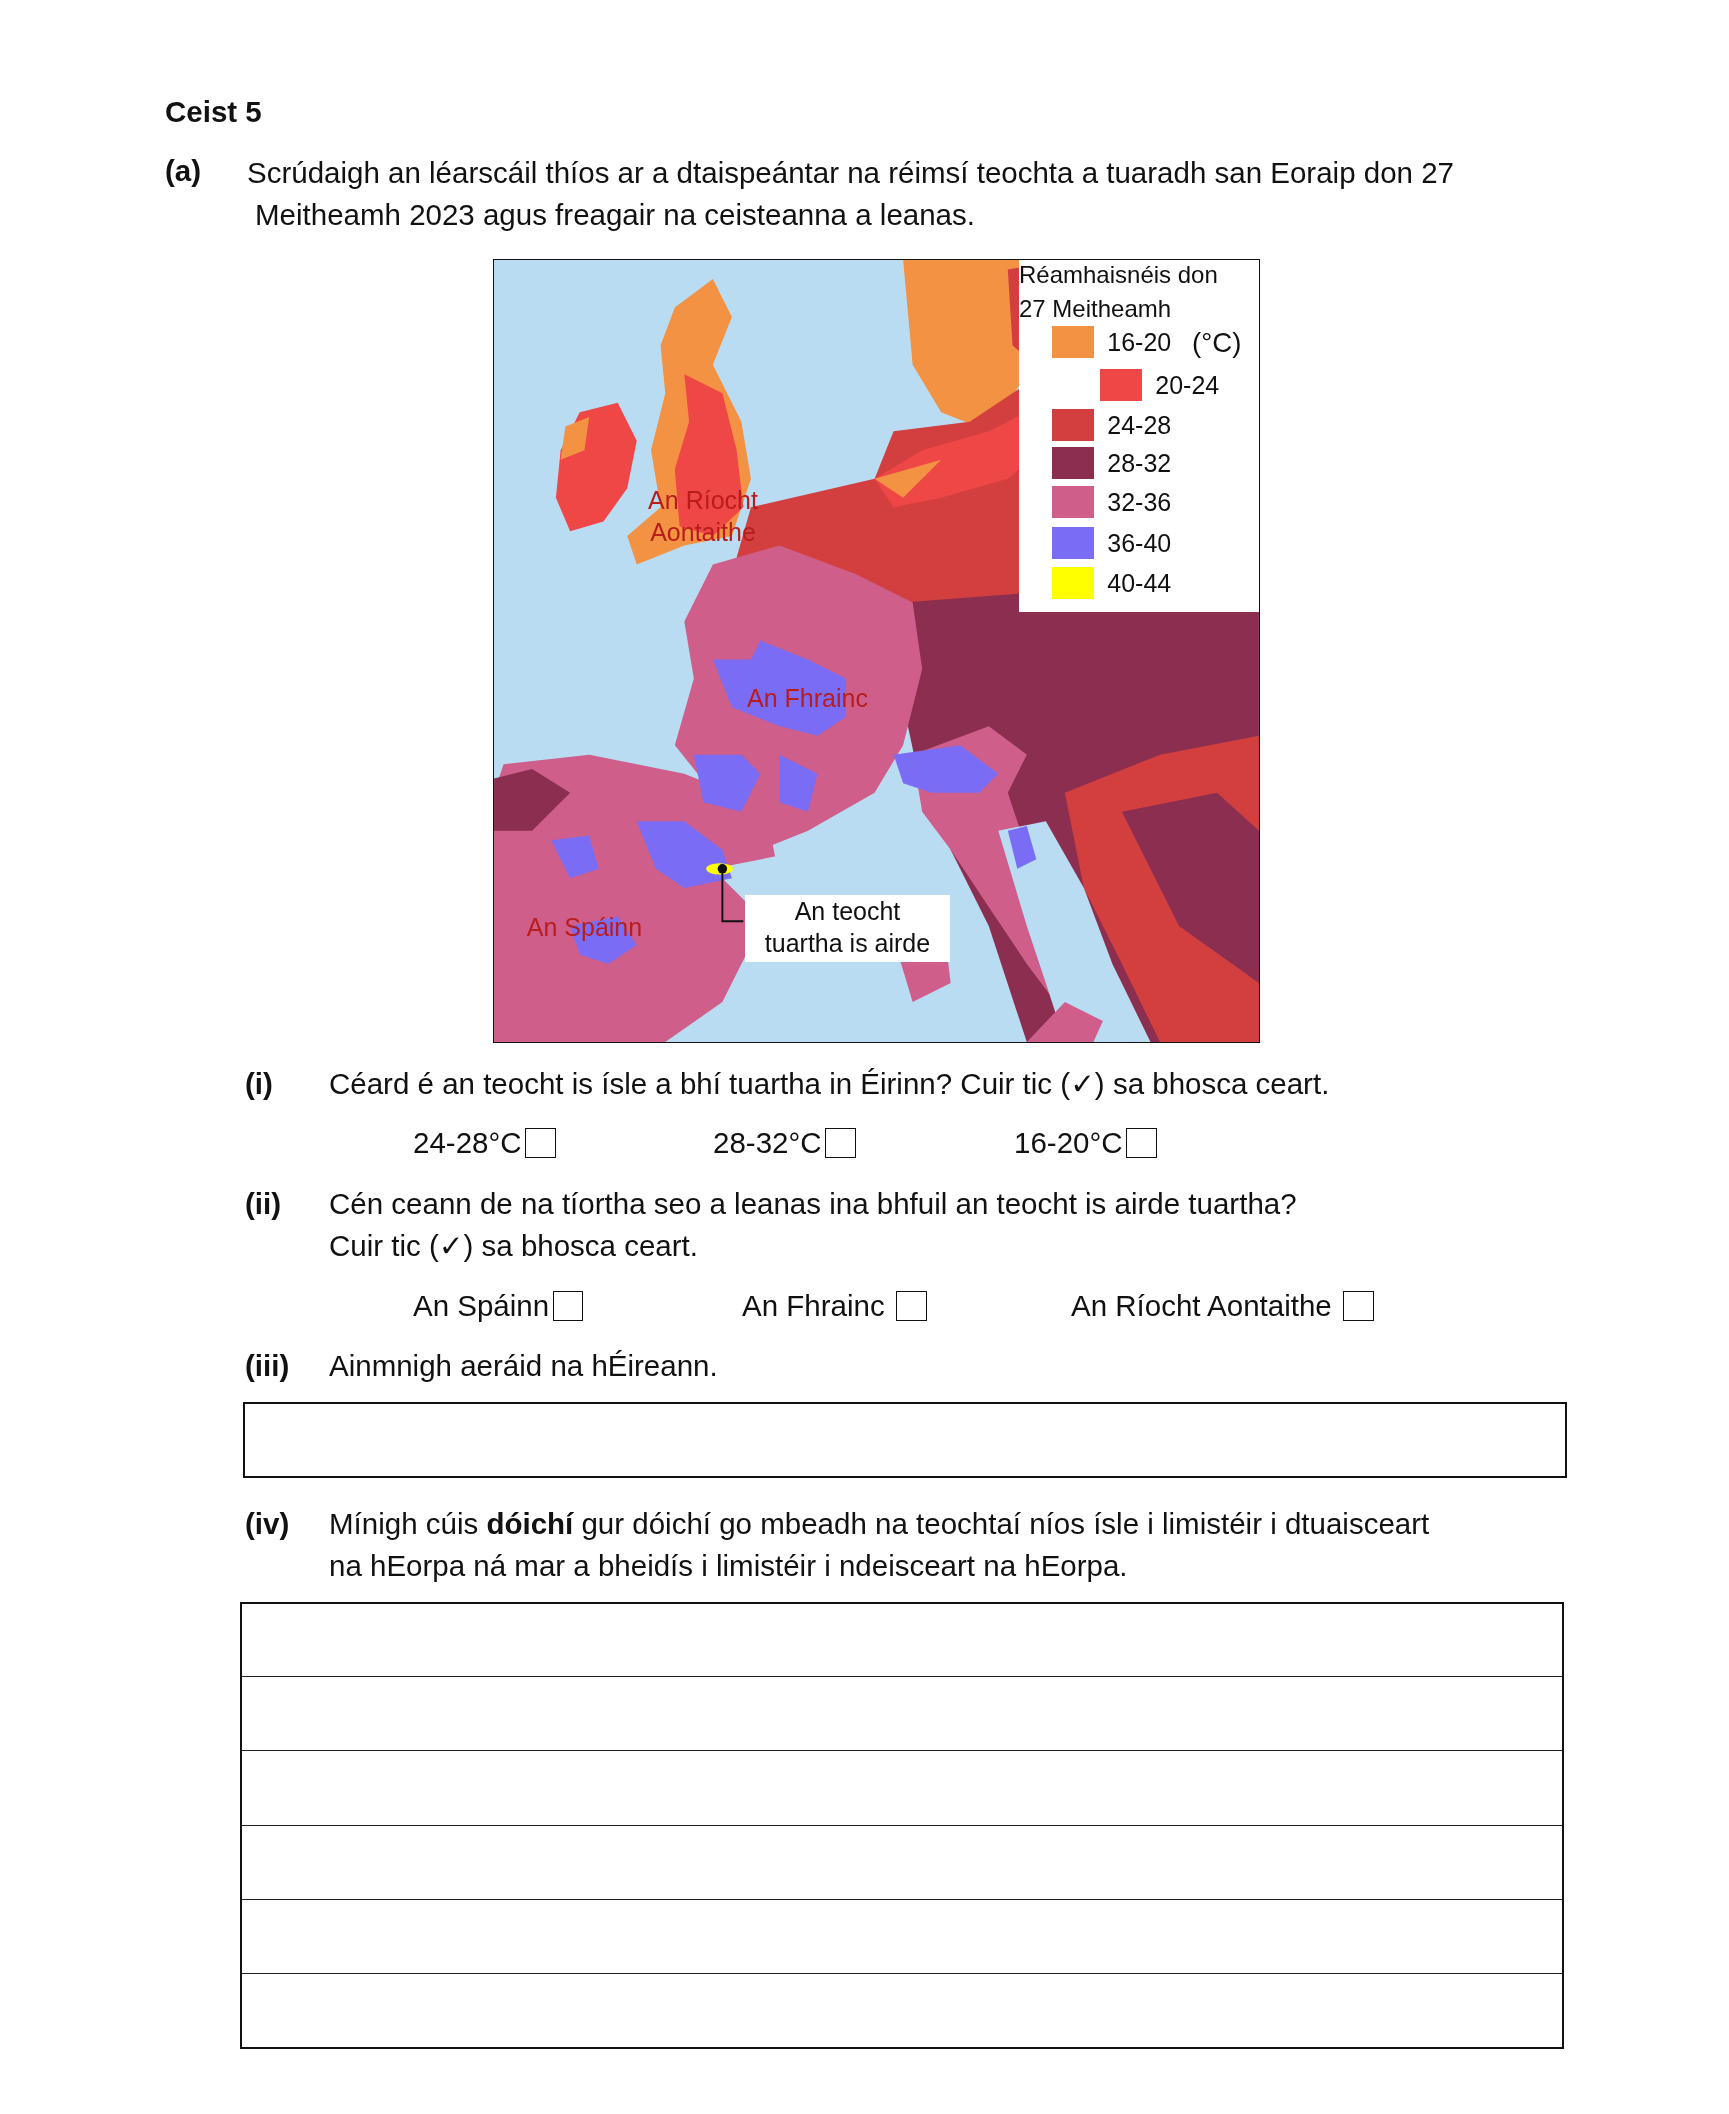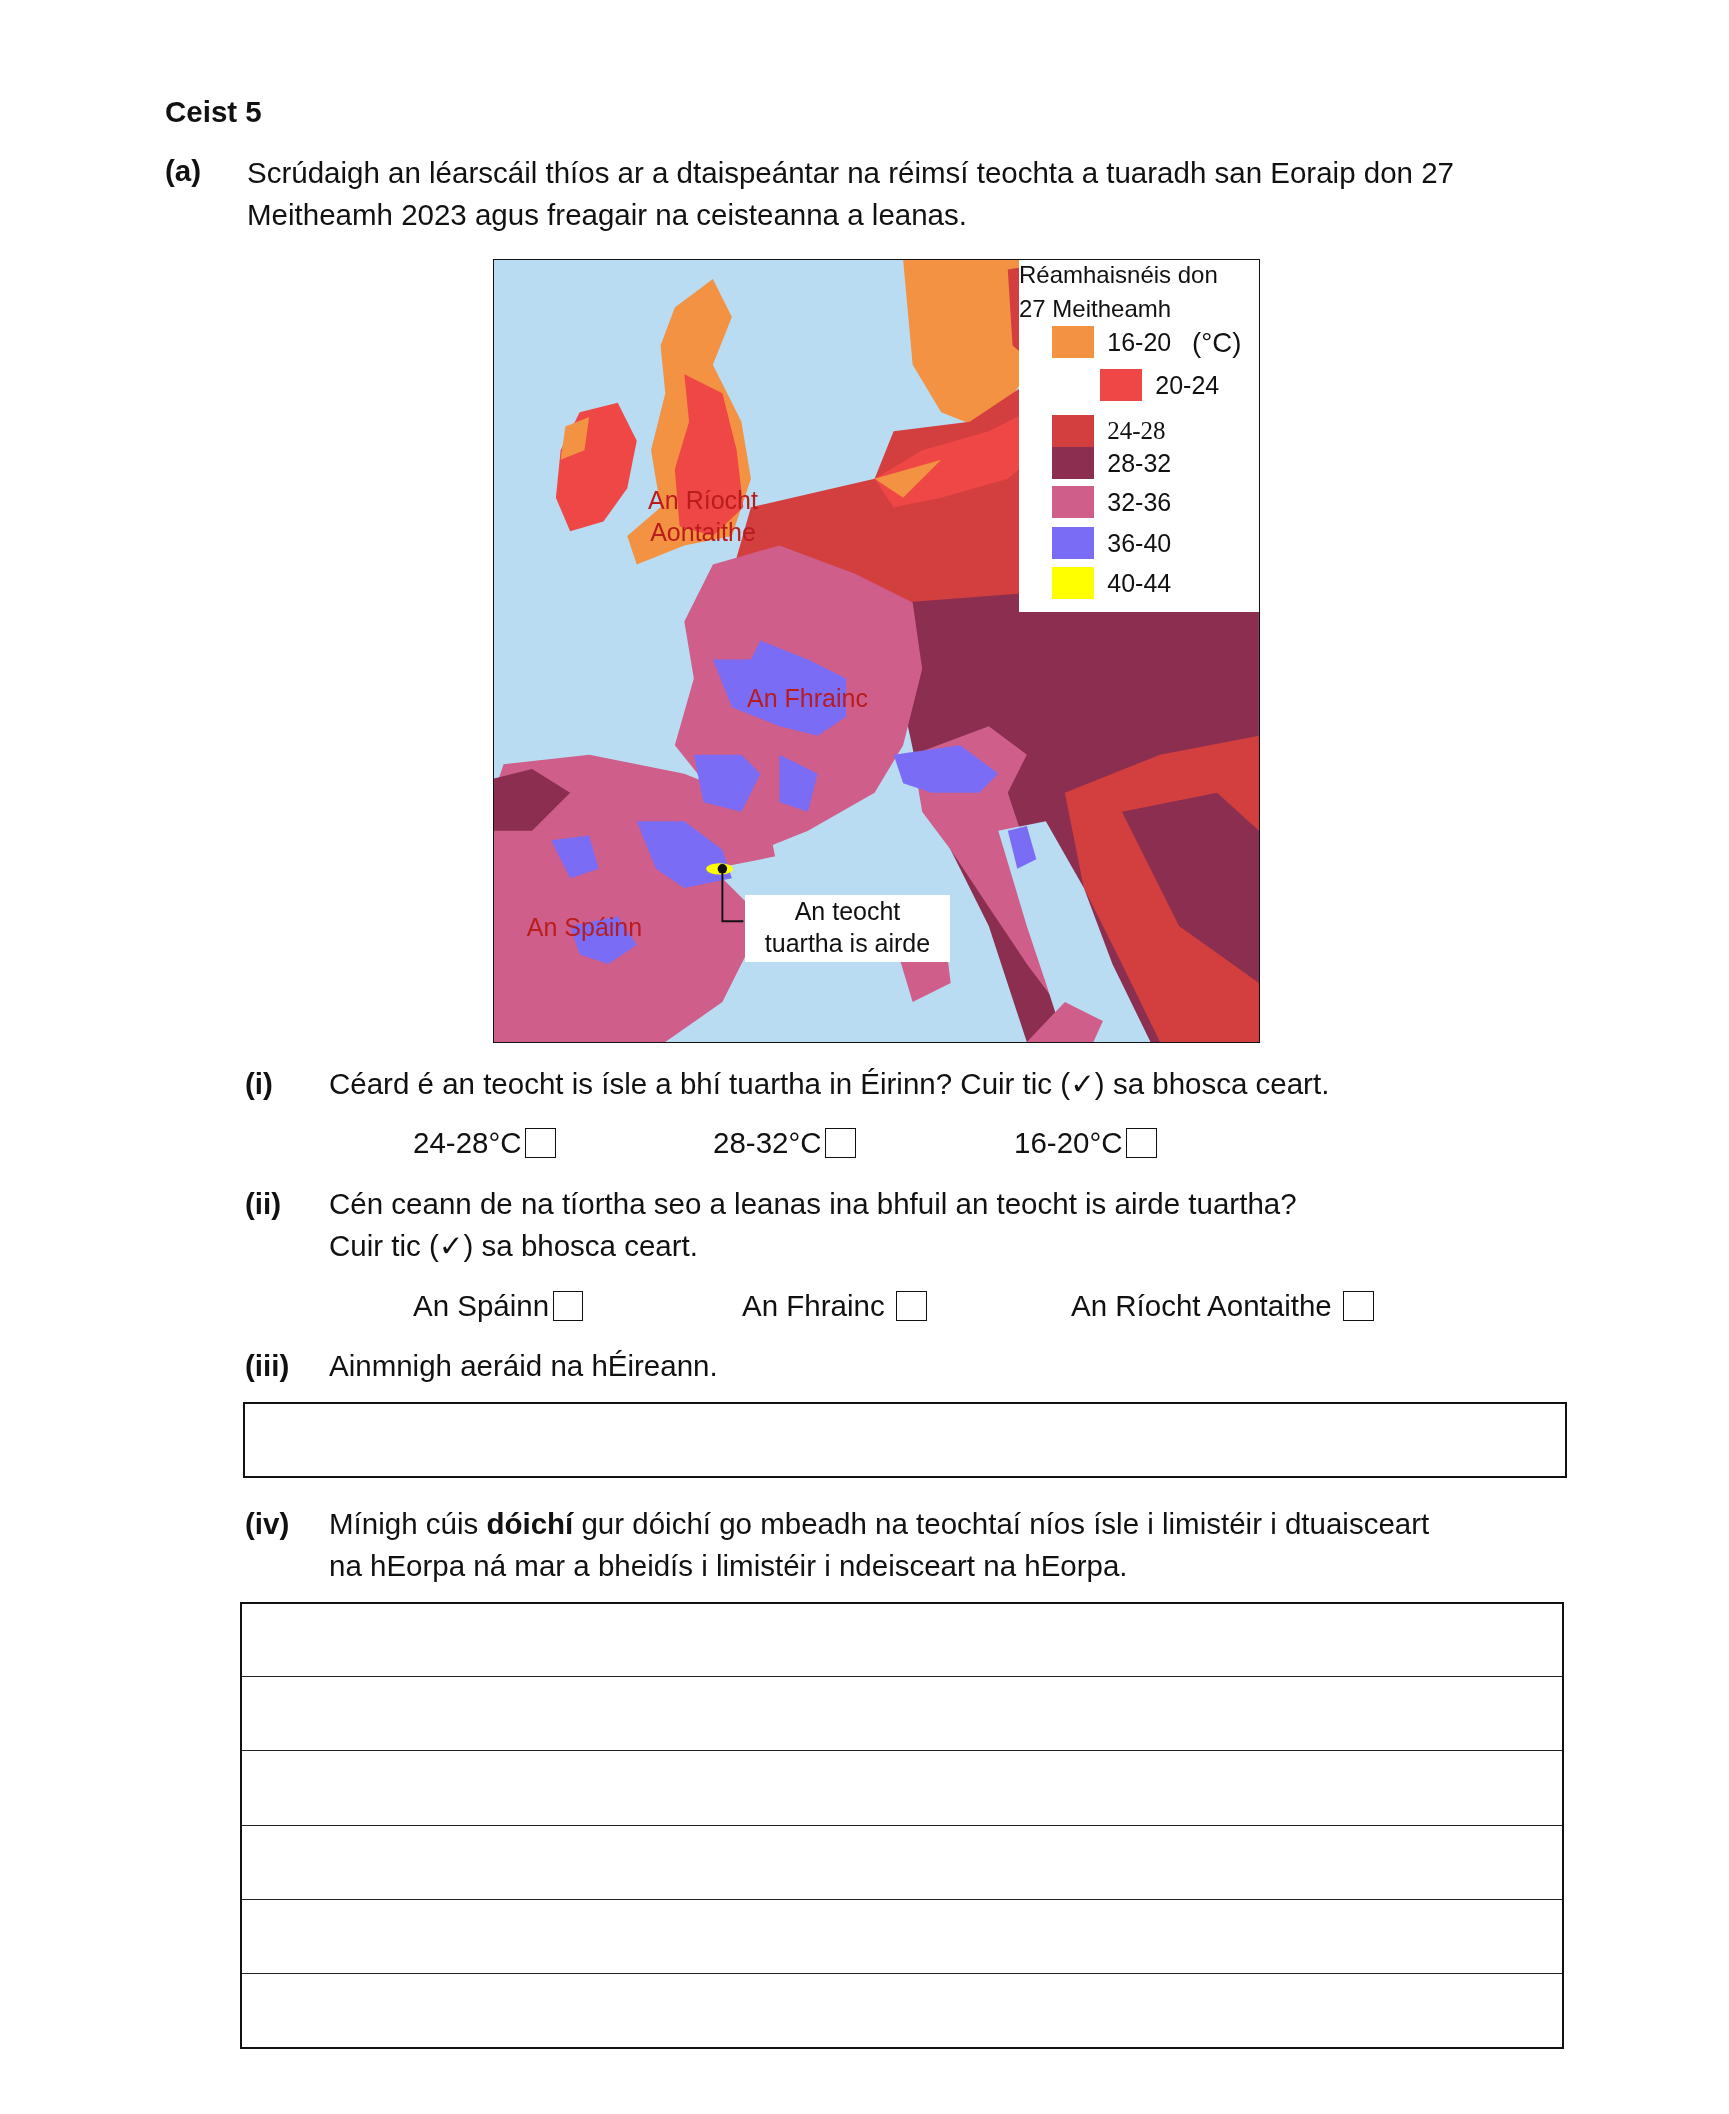--- a/index.html
+++ b/index.html
@@ -40,21 +40,21 @@
   .answer-box { position: absolute; border: 2.9px solid #111; background: #fff; }
   .answer-line { position: absolute; left: 0; right: 0; height: 0; border-top: 1.4px solid #222; }
 </style>
 </head>
 <body>
 
 <div class="abs q-title">Ceist 5</div>
 
 <div class="abs part-label" style="left:165px; top:154px;">(a)</div>
 <div class="abs body-text" style="left:247px; top:152px;">Scrúdaigh an léarscáil thíos ar a dtaispeántar na réimsí teochta a tuaradh san Eoraip don 27</div>
-<div class="abs body-text" style="left:247px; top:194px;">Meitheamh 2023 agus freagair na ceisteanna a leanas.</div>
+<div class="abs body-text" style="left:255px; top:194px;">Meitheamh 2023 agus freagair na ceisteanna a leanas.</div>
 
 <div class="abs map-frame">
   <svg width="765" height="782" viewBox="0 0 804 822">
 
     <rect x="0" y="0" width="804" height="822" fill="#b9dcf3"></rect>
 
     <path d="M430,0 L560,0 L560,120 L520,180 L470,160 L440,110 Z" fill="#f39243"></path>
     <path d="M560,0 L804,0 L804,70 L700,120 L600,90 L560,60 Z" fill="#ef4646"></path>
     <path d="M540,10 L600,0 L620,60 L580,120 L545,90 Z" fill="#d33f3f"></path>
 
@@ -117,21 +117,21 @@
     <div class="legend-title" style="top:32px;">27 Meitheamh</div>
     <div class="legend-unit">(°C)</div>
     <div class="legend-row" style="top:65px;">
       <span class="legend-swatch" style="background:#f39243;"></span>
       <span>16-20</span>
     </div>
     <div class="legend-row" style="top:108px;margin-left:48px;">
       <span class="legend-swatch" style="background:#ef4646;"></span>
       <span>20-24</span>
     </div>
-    <div class="legend-row" style="top:154px;font-family:Liberation Serif, serif;">
+    <div class="legend-row" style="top:148px;">
       <span class="legend-swatch" style="background:#d33f3f;"></span>
       <span>24-28</span>
     </div>
     <div class="legend-row" style="top:186px;">
       <span class="legend-swatch" style="background:#8b2e50;"></span>
       <span>28-32</span>
     </div>
     <div class="legend-row" style="top:225px;">
       <span class="legend-swatch" style="background:#cf5f8a;"></span>
       <span>32-36</span>

